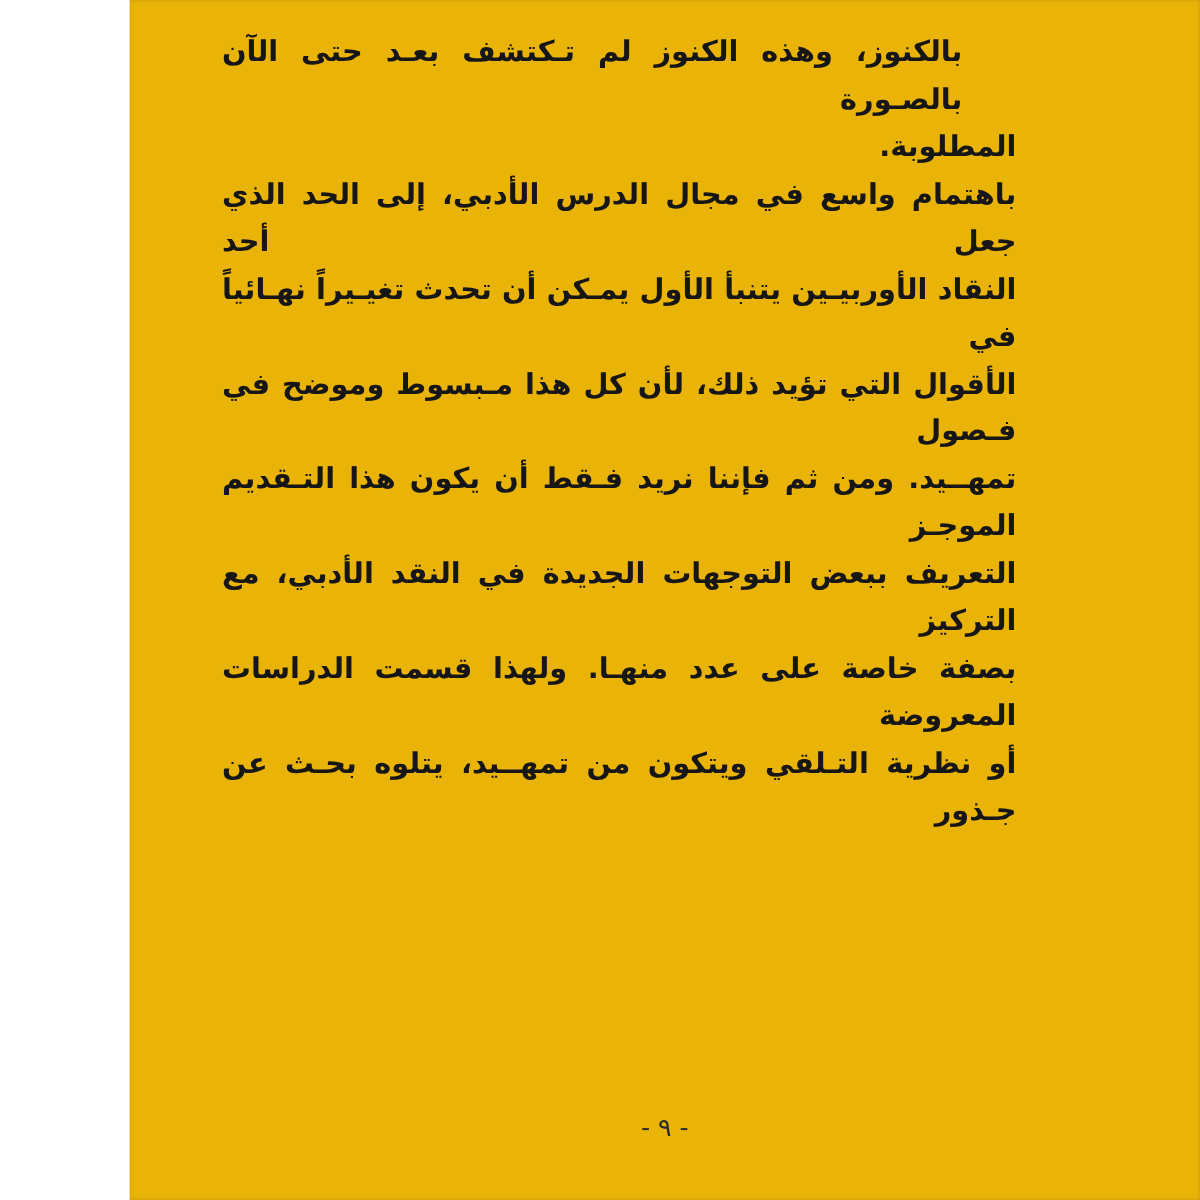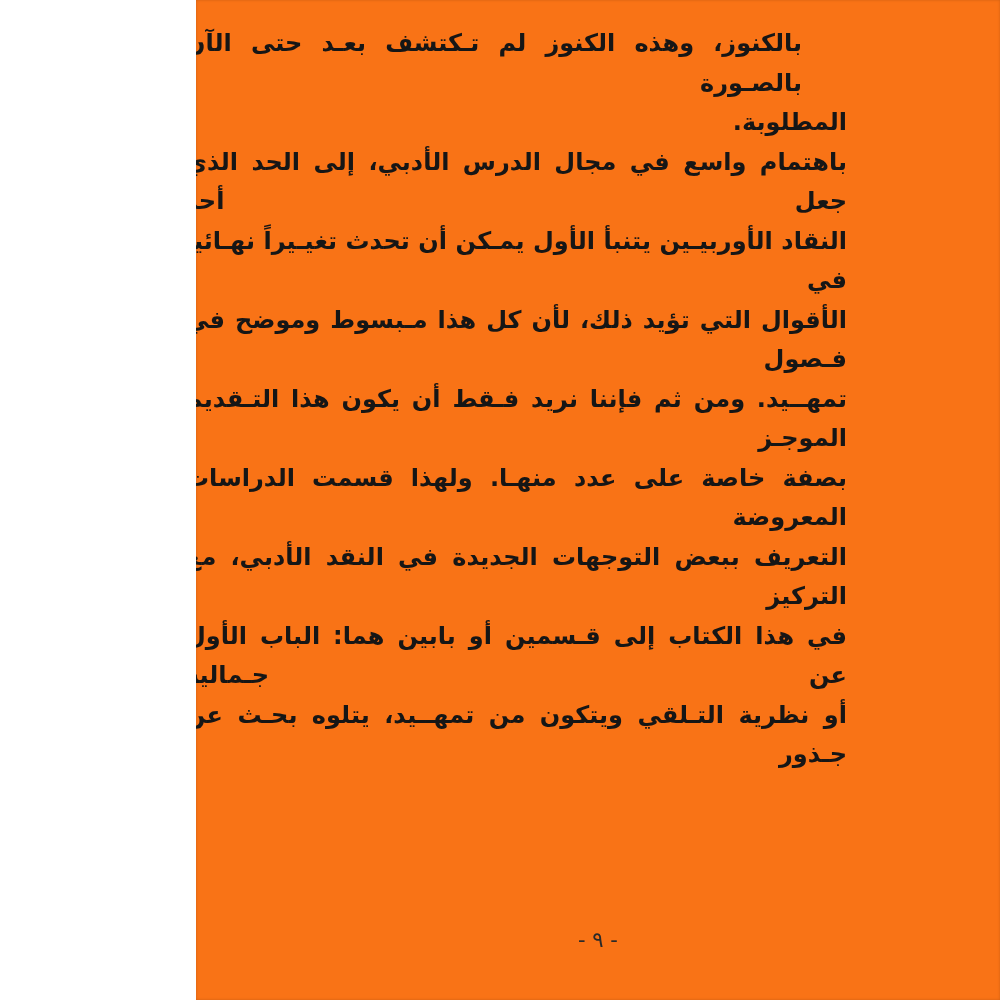--- a/index.html
+++ b/index.html
@@ -2,23 +2,23 @@
 <html lang="ar" dir="rtl"><head>
 <meta charset="utf-8">
 <style>
   html, body {
     margin: 0;
     padding: 0;
     background: #ffffff;
   }
   .page {
     position: relative;
-    width: 804px;
+    width: 892px;
     height: 1000px;
-    background: #f97316;
+    background: #eab308;
     box-shadow: inset 0 0 3px rgba(0,0,0,0.18);
     overflow: hidden;
     font-family: "DejaVu Sans", sans-serif;
   }
   .text-block {
     position: absolute;
     top: 24px;
     right: 153px;
     width: 662px;
     direction: rtl;
@@ -61,20 +61,19 @@
   <div class="text-block" style="color: rgb(22, 22, 22);">
       <div class="paragraph">
         <div class="line first">بالكنوز، وهذه الكنوز لم تـكتشف بعـد حتى الآن بالصـورة</div>
         <div class="line last">المطلوبة.</div>
       </div>
       <div class="paragraph">
         <div class="line">باهتمام واسع في مجال الدرس الأدبي، إلى الحد الذي جعل أحد</div>
         <div class="line">النقاد الأوربيـين يتنبأ الأول يمـكن أن تحدث تغيـيراً نهـائياً في</div>
         <div class="line">الأقوال التي تؤيد ذلك، لأن كل هذا مـبسوط وموضح في فـصول</div>
         <div class="line">تمهــيد. ومن ثم فإننا نريد فـقط أن يكون هذا التـقديم الموجـز</div>
+        <div class="line">التعريف ببعض التوجهات الجديدة في النقد الأدبي، مع التركيز</div>
         <div class="line">بصفة خاصة على عدد منهـا. ولهذا قسمت الدراسات المعروضة</div>
-        <div class="line">التعريف ببعض التوجهات الجديدة في النقد الأدبي، مع التركيز</div>
-        <div class="line">في هذا الكتاب إلى قـسمين أو بابين هما: الباب الأول عن جـمالية</div>
         <div class="line">أو نظرية التـلقي ويتكون من تمهــيد، يتلوه بحـث عن جـذور</div>
       </div>
     </div>
   <div class="page-number">- ٩ -</div>
 </div>
 
 </body></html>

